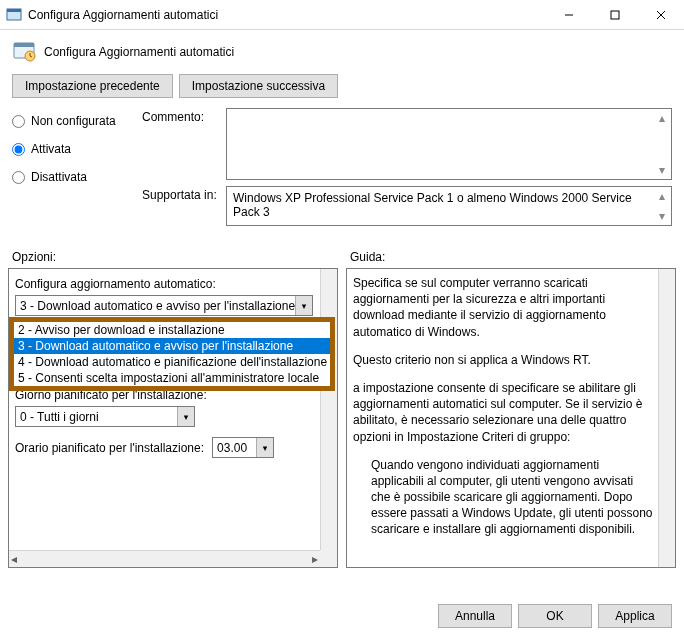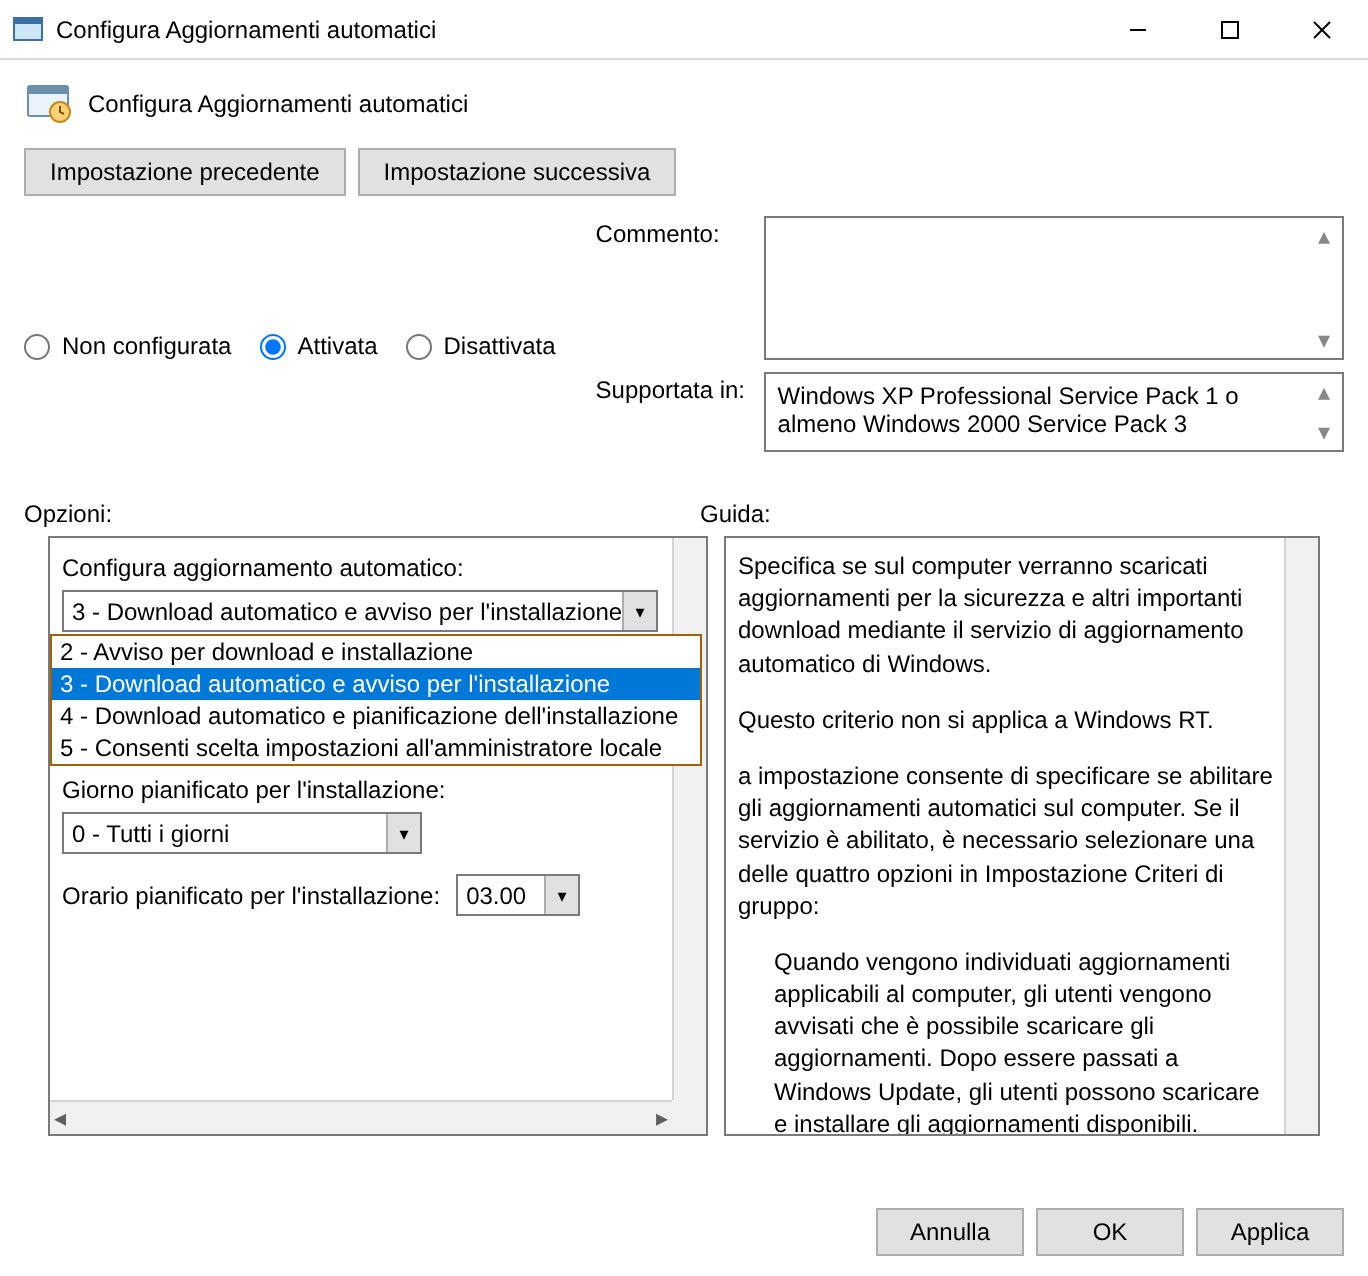--- a/index.html
+++ b/index.html
@@ -16,54 +16,54 @@
   .header { display: flex; align-items: center; padding: 10px 12px 4px 12px; }
   .header .hicon { width: 24px; height: 24px; margin-right: 8px; }
   .header .htxt { color: #000; }
 
   
   .navrow { padding: 6px 12px 10px 12px; display: flex; gap: 6px; }
   .btn { background: #e1e1e1; border: 1px solid #adadad; padding: 4px 12px; cursor: default; }
 
   
   .upper { display: flex; padding: 0 12px; gap: 20px; }
-  .radios { display: flex; flex-direction: row; gap: 14px; padding-top: 6px; min-width: 110px; }
+  .radios { display: flex; flex-direction: column; gap: 14px; padding-top: 6px; min-width: 110px; }
   .radio { display: flex; align-items: center; gap: 6px; }
   .radio input { margin: 0; }
 
   .commentcol { flex: 1; }
   .lblrow { display: flex; align-items: flex-start; gap: 6px; margin-bottom: 6px; }
   .lblrow .lbl { width: 78px; padding-top: 2px; }
   .commentbox { flex: 1; border: 1px solid #7a7a7a; height: 72px; position: relative; background: #fff; }
   .supportbox { flex: 1; border: 1px solid #7a7a7a; height: 40px; padding: 4px 20px 4px 6px; background: #fff; position: relative; }
   .scrollhint { position: absolute; right: 2px; top: 2px; bottom: 2px; width: 14px; display: flex; flex-direction: column; justify-content: space-between; color: #888; font-size: 9px; text-align: center; }
 
   
   .midlabels { display: flex; padding: 18px 12px 4px 12px; justify-content: flex-end; }
   .midlabels .left { flex: 0 0 330px; }
   .midlabels .right { flex: 1; padding-left: 8px; }
 
   
-  .lower { display: flex; padding: 0 24px; gap: 8px; height: 300px; border-radius: 16px; }
+  .lower { display: flex; padding: 0 8px; gap: 8px; height: 300px; border-radius: 16px; }
   .pane { border: 1px solid #7a7a7a; position: relative; background: #fff; overflow: hidden; }
   .pane.left { flex: 0 0 330px; padding: 6px 6px 20px 6px; }
   .pane.right { flex: 1; padding: 6px 20px 6px 6px; }
   .pane .vscroll { position: absolute; right: 0; top: 0; bottom: 17px; width: 17px; background: #f0f0f0; border-left: 1px solid #d4d4d4; }
   .pane .hscroll { position: absolute; left: 0; right: 17px; bottom: 0; height: 17px; background: #f0f0f0; border-top: 1px solid #d4d4d4; display:flex; justify-content: space-between; align-items:center; padding:0 2px; color:#606060; font-size:9px;}
   .pane .corner { position: absolute; right:0; bottom:0; width:17px; height:17px; background:#f0f0f0; }
   .pane.right .vscroll { bottom: 0; }
 
   .fieldlbl { margin: 2px 0 4px 0; }
   .combo { border: 1px solid #7a7a7a; height: 21px; display: flex; align-items: center; padding: 0 4px; position: relative; background: #fff; }
   .combo.w1 { width: 298px; }
   .combo.w2 { width: 180px; }
   .combo.w3 { width: 62px; margin-left: 8px; }
   .combo .arrow { position: absolute; right: 0; top: 0; bottom: 0; width: 17px; display:flex; align-items:center; justify-content:center; background:#e1e1e1; border-left:1px solid #adadad; font-size:9px; }
 
-  .dropdown { position: absolute; border: 1px solid #a16207; background: #fff; width: 326px; z-index: 50; }
+  .dropdown { position: absolute; border: 5px solid #a16207; background: #fff; width: 326px; z-index: 50; }
   .dropdown .opt { padding: 1px 4px; white-space: nowrap; overflow:hidden; }
   .dropdown .opt.sel { background: #0078d7; color: #fff; }
 
   .chkrow { display:flex; align-items:center; gap:6px; margin-top:10px; }
   .chkrow input { margin:0; }
 
   .inline { display:flex; align-items:center; }
 
   .guide p { margin: 0 0 12px 0; line-height: 1.35; }
   .guide .indent { padding-left: 18px; }

